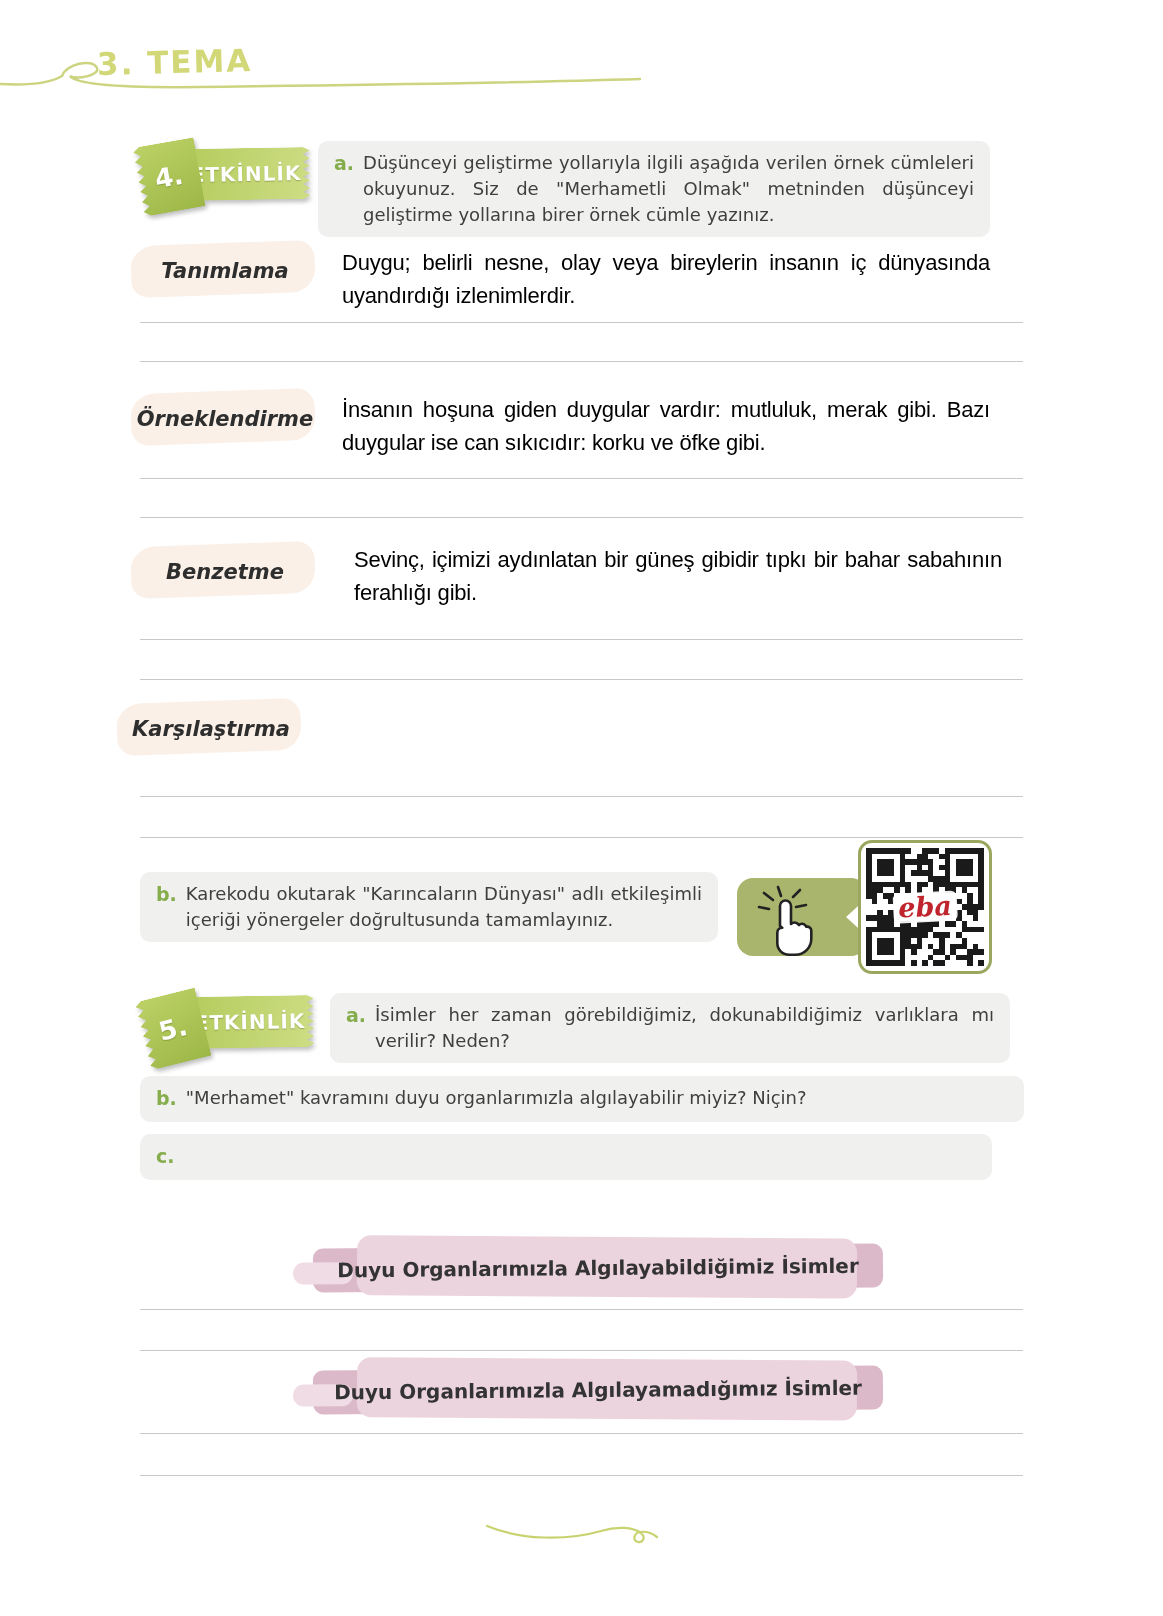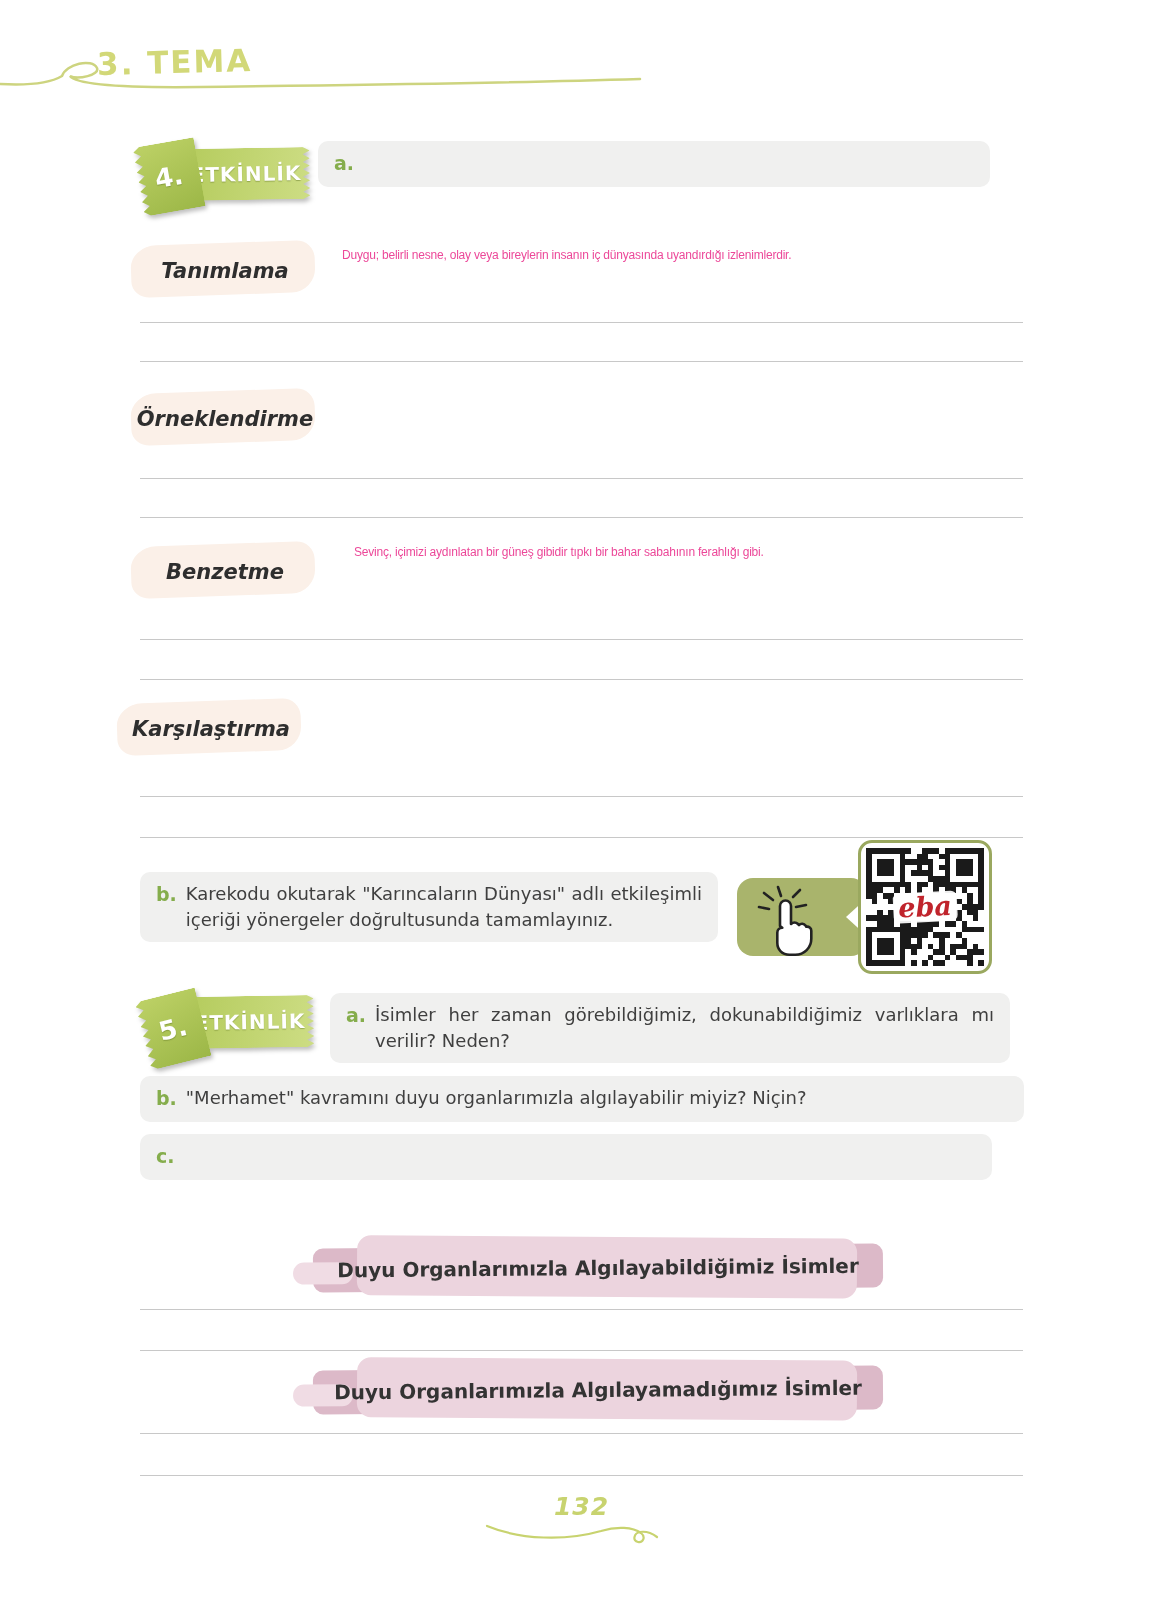--- a/index.html
+++ b/index.html
@@ -57,22 +57,22 @@
     font-size:21px; font-weight:bold; font-style:italic; color:#2e2e2e;
   }
   .tag::before {
     content:""; position:absolute; inset:-7px -5px -3px -9px; z-index:-1;
     background:#fbf0e8; border-radius:26px 18px 24px 18px / 22px 18px 24px 16px;
     transform:rotate(-2deg);
   }
   .rowtext {
     position:absolute; left:342px; width:648px;
     font-family:"Liberation Sans", sans-serif;
-    font-size:12px; letter-spacing:-0.2px; line-height:1.5;
-    color:#ec4899; text-align:justify;
+    font-size:22px; letter-spacing:-0.2px; line-height:1.5;
+    color:#000000; text-align:justify;
   }
   .rule {
     position:absolute; left:140px; width:883px; height:0;
     border-top:1.5px solid #c8c8c8;
   }
 
   
   .bubble {
     position:absolute; left:737px; top:878px; width:130px; height:78px;
     background:#a9b46c; border-radius:16px;
@@ -130,28 +130,30 @@
   </svg>
   <div class="tema">3. TEMA</div>
 
   <div class="ribbon" style="left:138px; top:138px;">
     <div class="band">ETKİNLİK</div>
     <div class="flap">4.</div>
   </div>
 
   <div class="qbox" style="left:318px; top:141px; width:672px;">
     <span class="marker">a.</span>
+    <span class="qtext">Düşünceyi geliştirme yollarıyla ilgili aşağıda verilen örnek cümleleri okuyunuz. Siz de "Merhametli Olmak" metninden düşünceyi geliştirme yollarına birer örnek cümle yazınız.</span>
   </div>
 
   <div class="tag" style="left:140px; top:250px;">Tanımlama</div>
   <div class="rowtext" style="top:246px;">Duygu; belirli nesne, olay veya bireylerin insanın iç dünyasında uyandırdığı izlenimlerdir.</div>
   <div class="rule" style="top:322px;"></div>
   <div class="rule" style="top:361px;"></div>
 
   <div class="tag" style="left:140px; top:398px;">Örneklendirme</div>
+  <div class="rowtext" style="top:393px;">İnsanın hoşuna giden duygular vardır: mutluluk, merak gibi. Bazı duygular ise can sıkıcıdır: korku ve öfke gibi.</div>
   <div class="rule" style="top:478px;"></div>
   <div class="rule" style="top:517px;"></div>
 
   <div class="tag" style="left:140px; top:551px;">Benzetme</div>
   <div class="rowtext" style="top:543px;margin-left:12px;">Sevinç, içimizi aydınlatan bir güneş gibidir tıpkı bir bahar sabahının ferahlığı gibi.</div>
   <div class="rule" style="top:639px;"></div>
   <div class="rule" style="top:679px;"></div>
 
   <div class="tag" style="left:126px; top:708px;">Karşılaştırma</div>
   <div class="rule" style="top:796px;"></div>
@@ -343,18 +345,17 @@
   </div>
 
   <div class="pinkhead" style="top:1246px;">Duyu Organlarımızla Algılayabildiğimiz İsimler</div>
   <div class="rule" style="top:1309px;"></div>
   <div class="rule" style="top:1350px;"></div>
 
   <div class="pinkhead" style="top:1368px;">Duyu Organlarımızla Algılayamadığımız İsimler</div>
   <div class="rule" style="top:1433px;"></div>
   <div class="rule" style="top:1475px;"></div>
 
-  <div class="pagenum">132</div>
   <svg class="flourish" width="200" height="32" viewBox="0 0 200 32">
     <path d="M6 8 C 40 22, 85 23, 120 13 C 136 8, 152 9, 160 15 c 5 4 2 10 -3 9 c -6 -1 -4 -9 2 -10 c 6 -1 13 2 17 5" fill="none" stroke="#c8d36f" stroke-width="2.2" stroke-linecap="round"></path>
   </svg>
 
 </div>
 
 </body></html>

